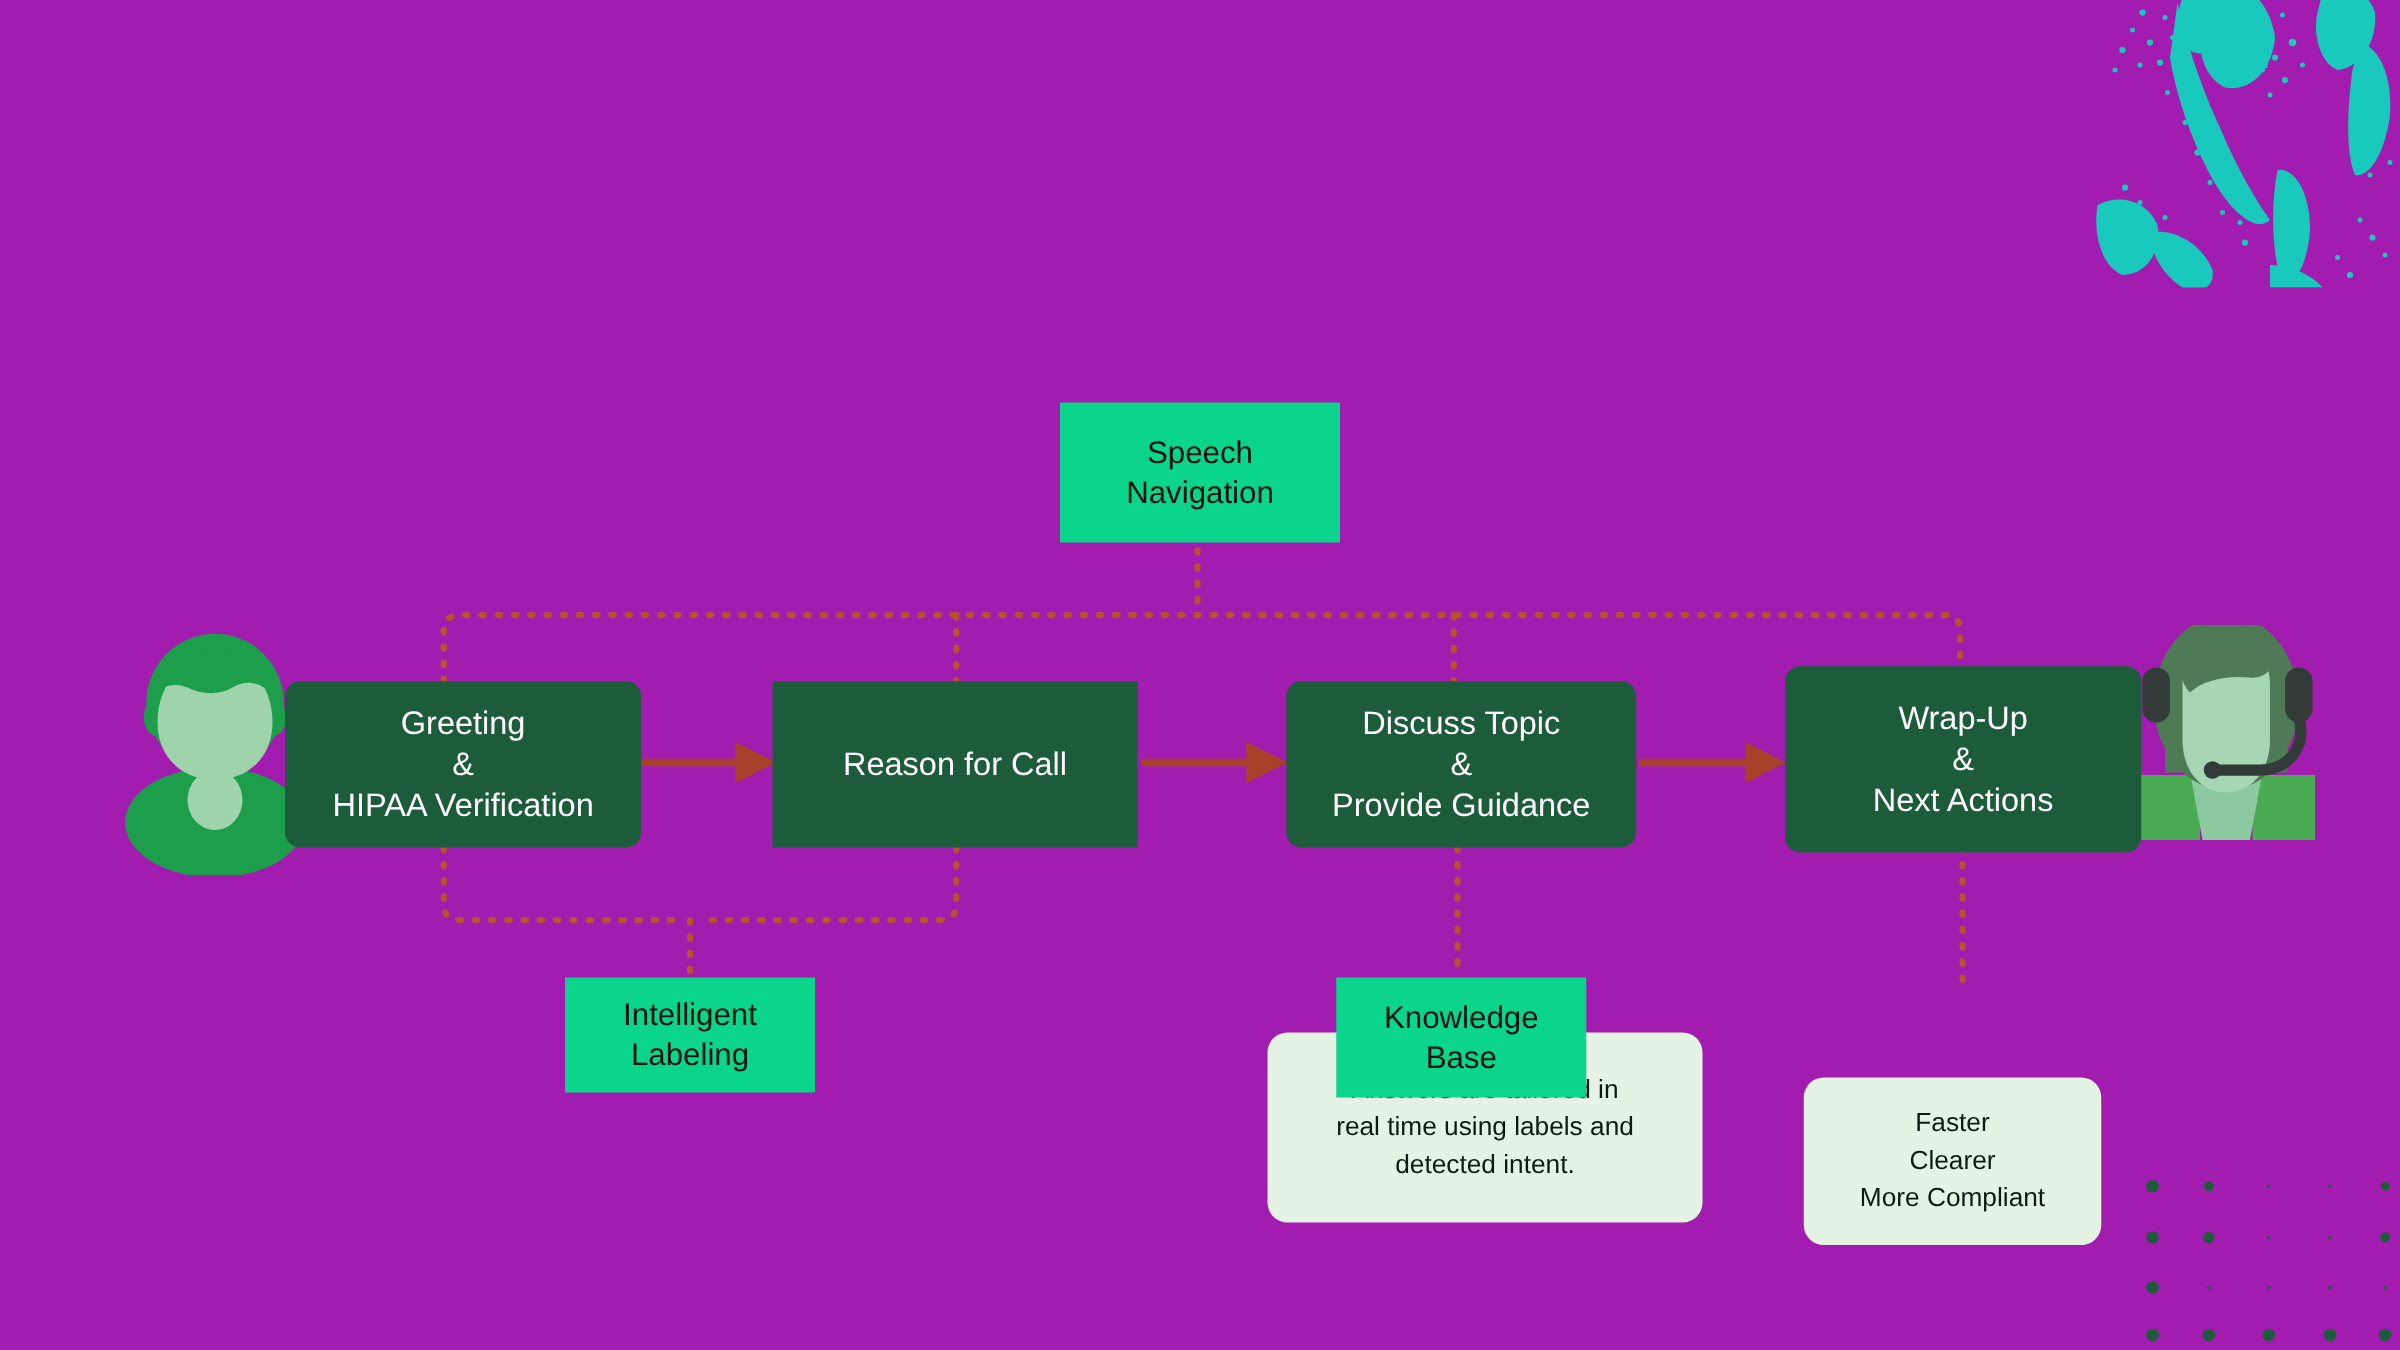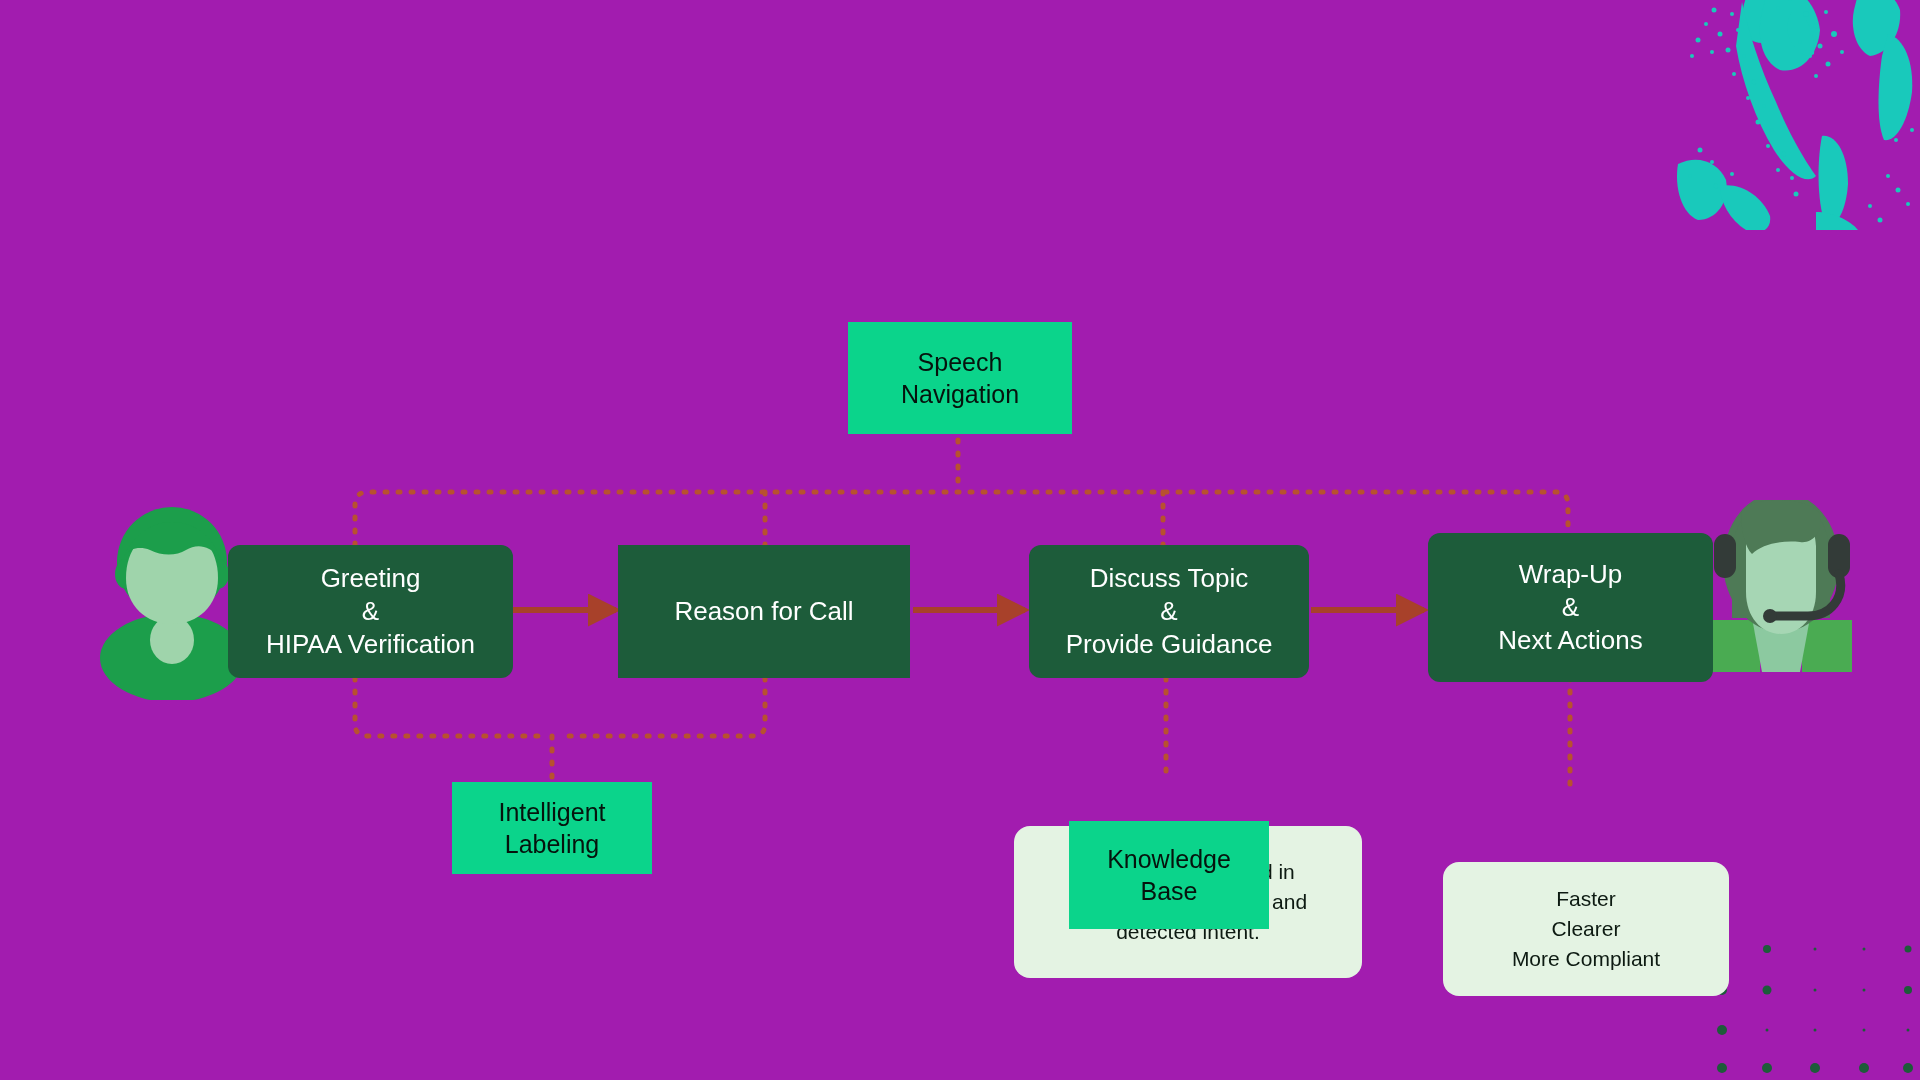--- a/index.html
+++ b/index.html
@@ -237,23 +237,23 @@
 &amp;
 Provide Guidance</div>
 
   <div class="proc rounded" style="left:1428px; top:533px; width:285px; height:149px;">Wrap-Up
 &amp;
 Next Actions</div>
 
   <div class="chip" style="left:452px; top:782px; width:200px; height:92px;">Intelligent
 Labeling</div>
 
-  <div class="chip" style="left:1069px; top:782px; width:200px; height:108px;margin-top:39px;">Knowledge
+  <div class="chip" style="left:1069px; top:782px; width:200px; height:96px;">Knowledge
 Base</div>
   <div class="desc" style="left:1014px; top:826px; width:348px; height:152px;">Answers are tailored in
 real time using labels and
 detected intent.</div>
 
-  <div class="desc" style="left:1443px; top:862px; width:286px; height:134px;">Faster
+  <div class="desc" style="left:1443px; top:862px; width:238px; height:134px;">Faster
 Clearer
 More Compliant</div>
 
 </div>
 
 </body></html>

